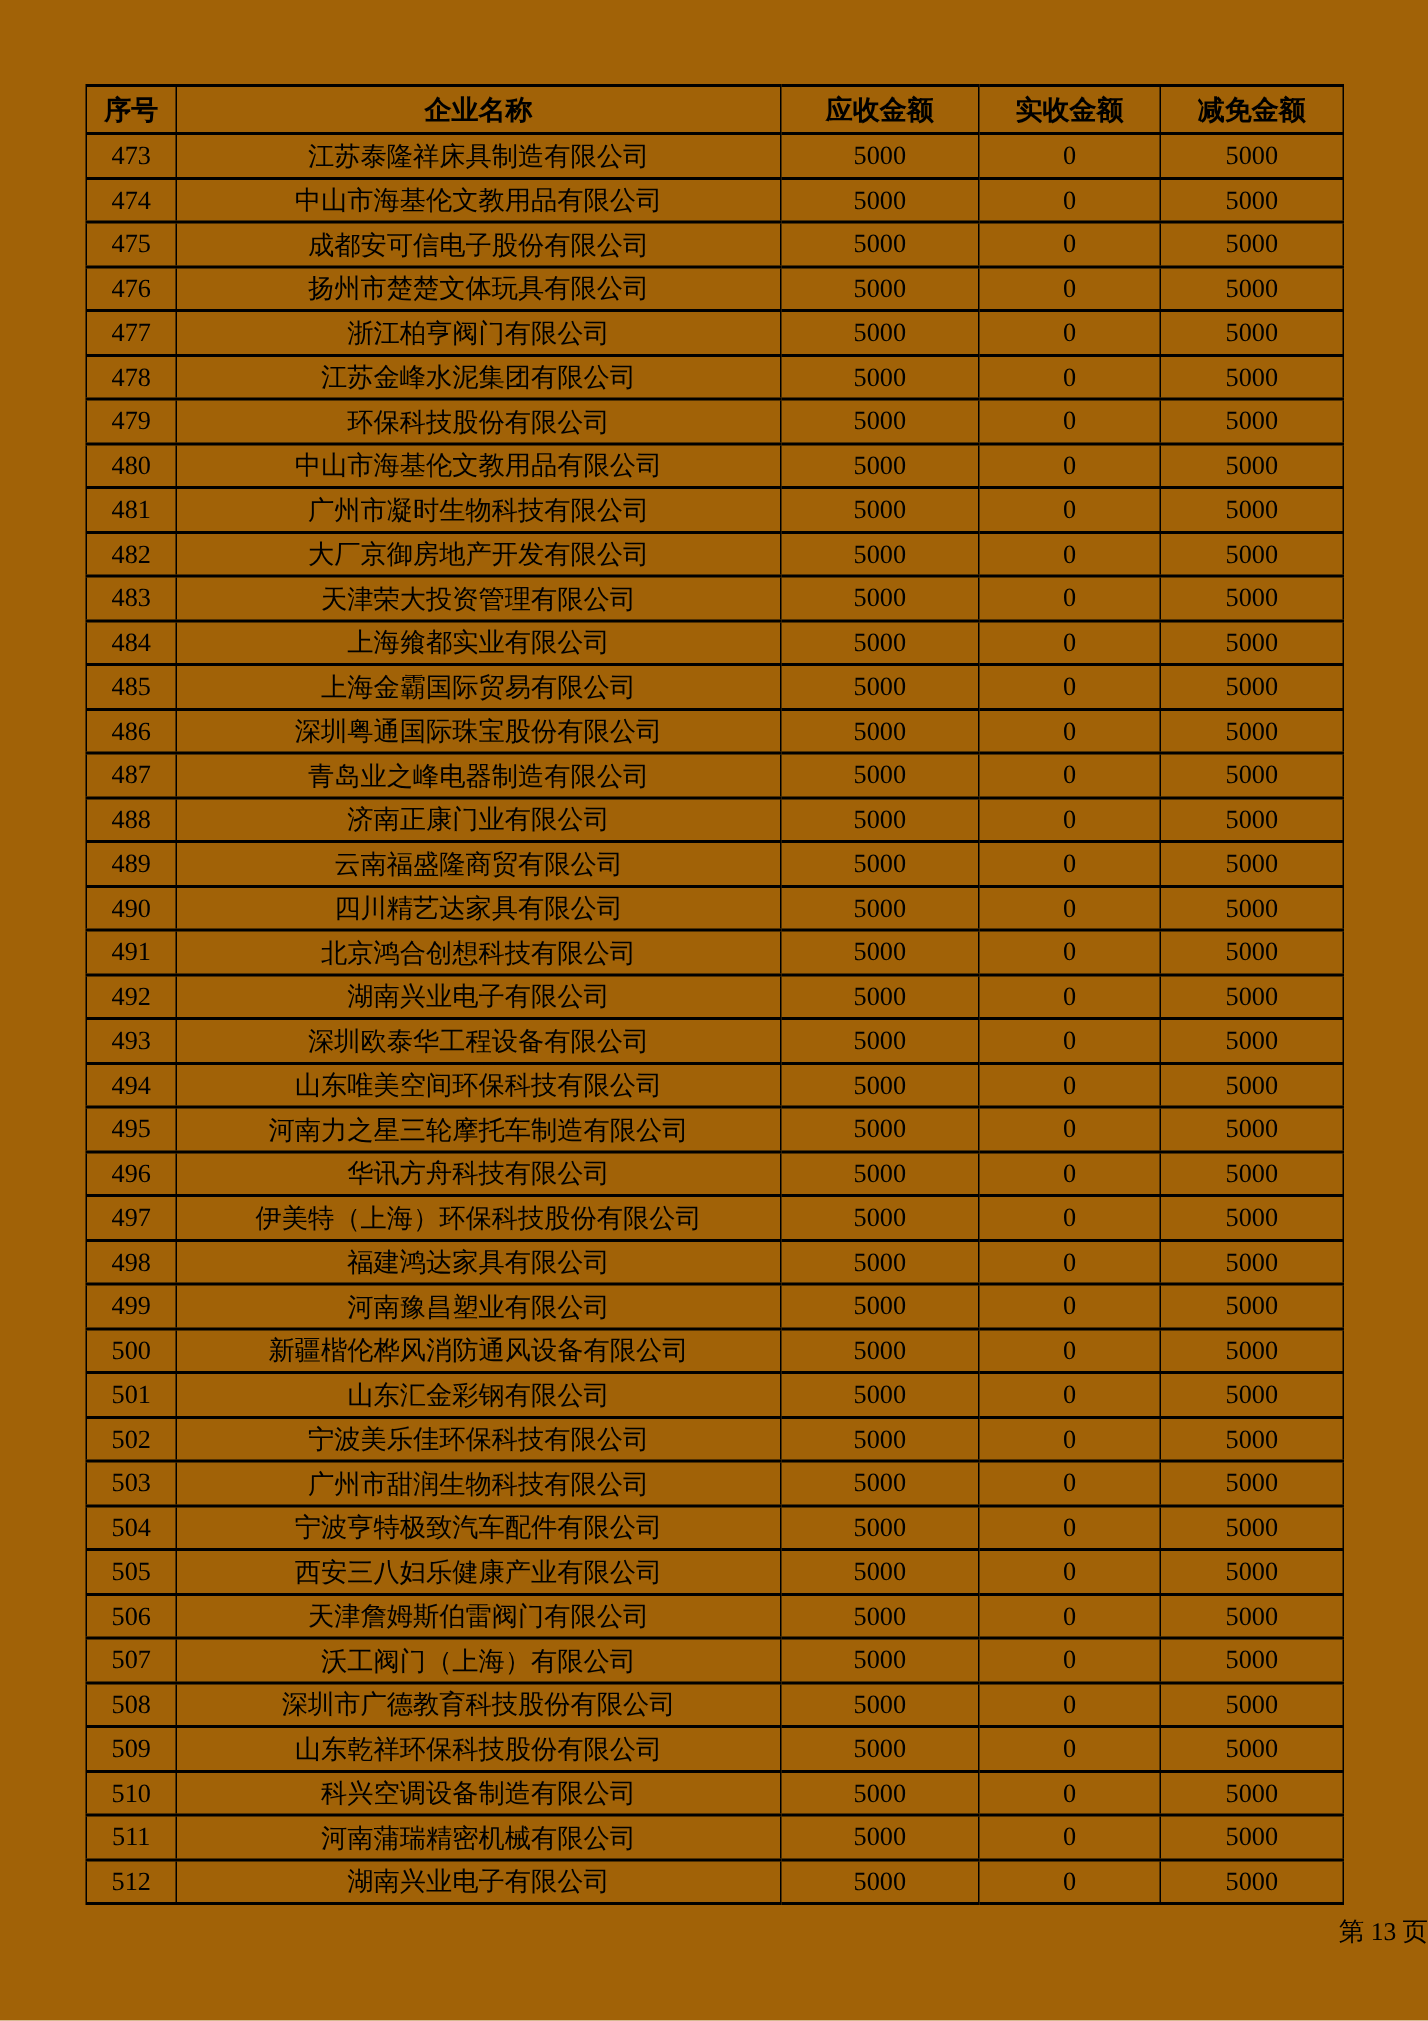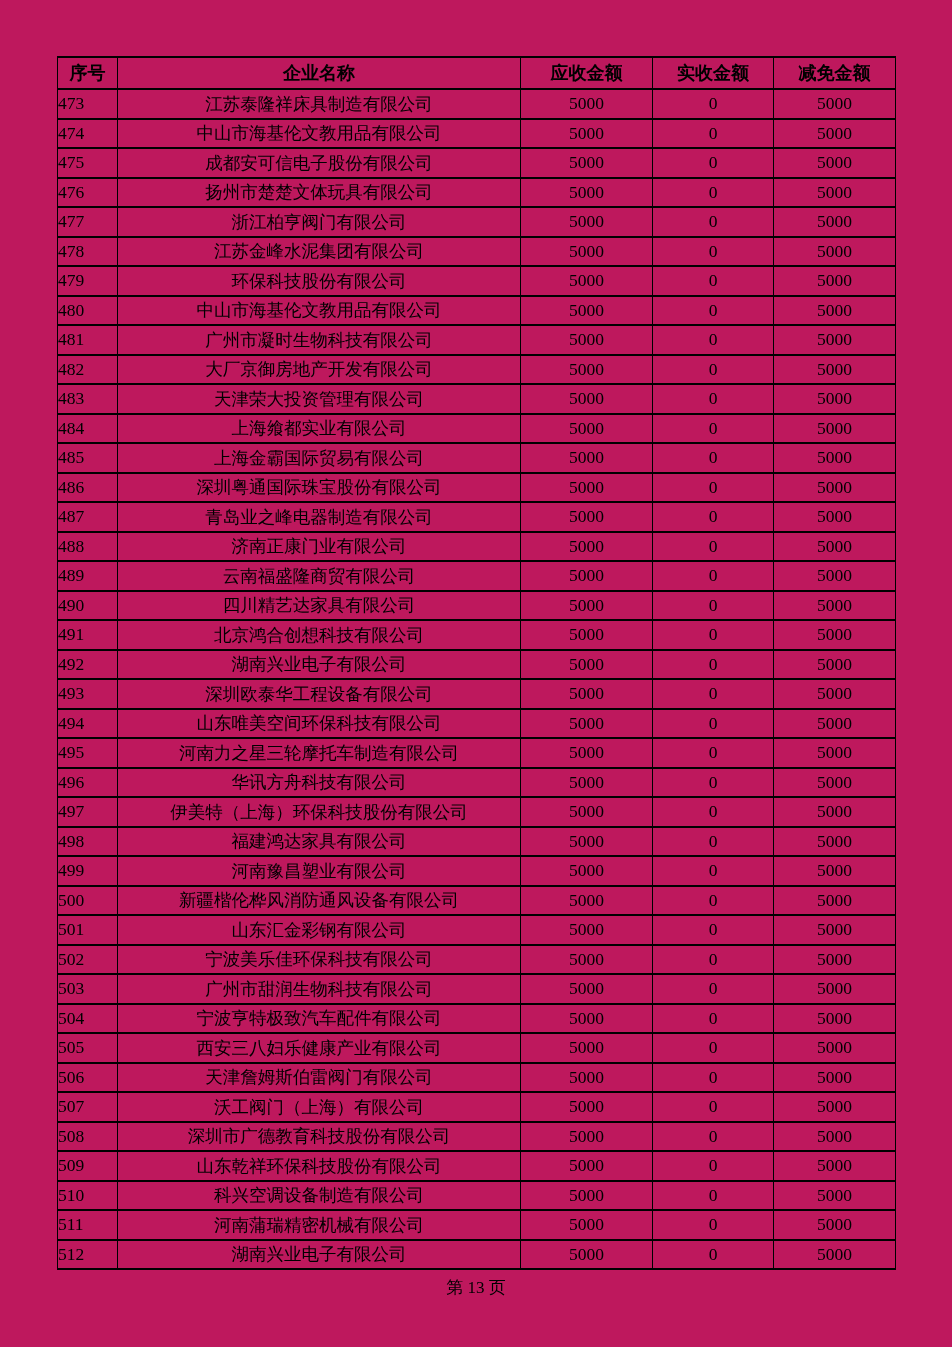--- a/index.html
+++ b/index.html
@@ -10,21 +10,21 @@
   body {
     width: 952px;
     height: 1347px;
     font-family: "Liberation Serif", "DejaVu Serif", serif;
     color: #000000;
   }
   .sheet {
     position: relative;
     width: 952px;
     height: 1347px;
-    background: #be185d;
+    background: #a16207;
     overflow: hidden;
   }
   table.billing {
     position: absolute;
     left: 57px;
     top: 56px;
     width: 838px;
     border-collapse: collapse;
     table-layout: fixed;
   }
@@ -43,29 +43,29 @@
     font-weight: bold;
     text-align: center;
     padding: 0;
   }
   table.billing td {
     height: 27.5px;
     font-size: 17.5px;
     font-weight: normal;
     padding: 0;
   }
-  .col-serial   { }
+  .col-serial   { text-align: center; }
   .col-name     { text-align: center; padding-left: 5px; }
   .col-amount   { text-align: center; }
   .page-footer {
     position: absolute;
     top: 1276px;
     left: 0;
     width: 952px;
-    text-align: center;
+    text-align: right;
     font-size: 17px;
     color: #000000;
   }
 </style>
 </head>
 <body>
 
 <div class="sheet">
 
   <table class="billing">

